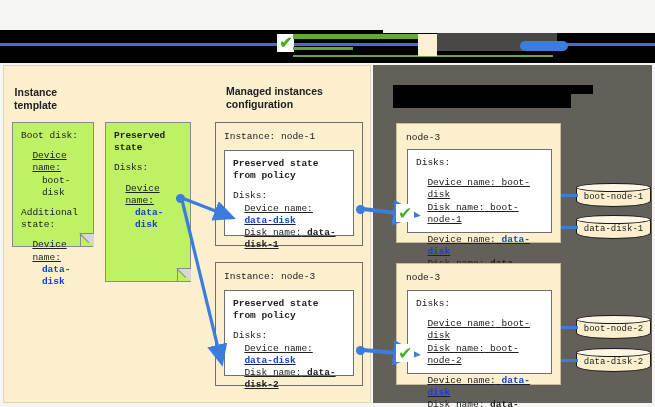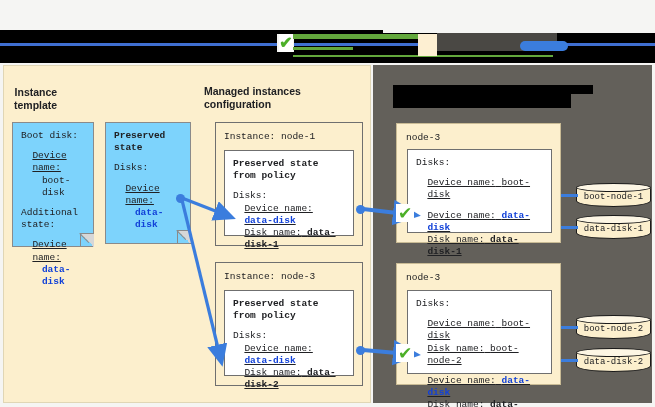--- a/index.html
+++ b/index.html
@@ -53,21 +53,21 @@
     position:absolute;font-size:10.5px;color:#202124;font-weight:bold;
     line-height:12.5px;
   }
   .col-head .sub{font-weight:normal;}
 
   
   .redact{position:absolute;background:#000;}
 
   
   .note{
-    position:absolute;background:#7dd3fc;border:1px solid #8a8a8a;
+    position:absolute;background:#bef264;border:1px solid #8a8a8a;
     box-sizing:border-box;
     font-family:"Liberation Mono", monospace;
     font-size:9.5px;line-height:12.2px;color:#202124;
     padding:7px 8px;
   }
   .note .fold{
     position:absolute;right:-1px;bottom:-1px;width:13px;height:13px;
     background:linear-gradient(225deg,#d7d7d7 0 50%,transparent 50% 100%);
     border-left:1px solid #8a8a8a;border-top:1px solid #8a8a8a;
   }
@@ -158,40 +158,40 @@
 
   <div class="col-head" style="left:14px;top:86px;text-align:right;">
     <div>Instance</div>
     <div>template</div>
   </div>
 
   <div class="col-head" style="left:106px;top:122px;">
     <div>Stateful policy</div>
   </div>
 
-  <div class="col-head" style="left:204px;top:85px;">
+  <div class="col-head" style="left:226px;top:85px;">
     <div>Managed instances</div>
     <div>configuration</div>
   </div>
 
   <div class="note" style="left:12px;top:122px;width:82px;height:125px;">
     <div>Boot disk:</div>
     <div class="sp"></div>
     <div class="ind2">Device name:</div>
     <div class="ind1">boot-disk</div>
     <div class="sp"></div>
     <div>Additional</div>
     <div>state:</div>
     <div class="sp"></div>
     <div class="ind2">Device name:</div>
     <div class="ind1 blue">data-disk</div>
     <div class="fold"></div>
   </div>
 
-  <div class="note" style="left:105px;top:122px;width:86px;height:122px;">
+  <div class="note" style="left:105px;top:122px;width:86px;height:160px;">
     <div class="b">Preserved</div>
     <div class="b">state</div>
     <div class="sp"></div>
     <div>Disks:</div>
     <div class="sp"></div>
     <div class="ind2">Device name:</div>
     <div class="ind1 blue">data-disk</div>
     <div class="fold"></div>
   </div>
 
@@ -225,20 +225,21 @@
   <div class="redact" style="left:393px;top:94px;width:178px;height:5px;"></div>
   <div class="redact" style="left:393px;top:99px;width:178px;height:9px;"></div>
 
   <div class="node-card" style="left:396px;top:123px;width:165px;height:120px;">
     <div class="hdr">node-3</div>
   </div>
   <div class="inner-box" style="left:407px;top:149px;width:145px;height:84px;">
     <div>Disks:</div>
     <div class="sp"></div>
     <div class="ind2"><span>Device name:</span> <span>boot-disk</span></div>
+    <div class="ind2"><span>Disk name:</span> <span>boot-node-1</span></div>
     <div class="sp"></div>
     <div class="ind2"><span>Device name:</span> <span class="blue">data-disk</span></div>
     <div class="ind2"><span>Disk name:</span> <span class="b">data-disk-1</span></div>
   </div>
 
   <div class="node-card" style="left:396px;top:263px;width:165px;height:122px;">
     <div class="hdr">node-3</div>
   </div>
   <div class="inner-box" style="left:407px;top:290px;width:145px;height:84px;">
     <div>Disks:</div>

